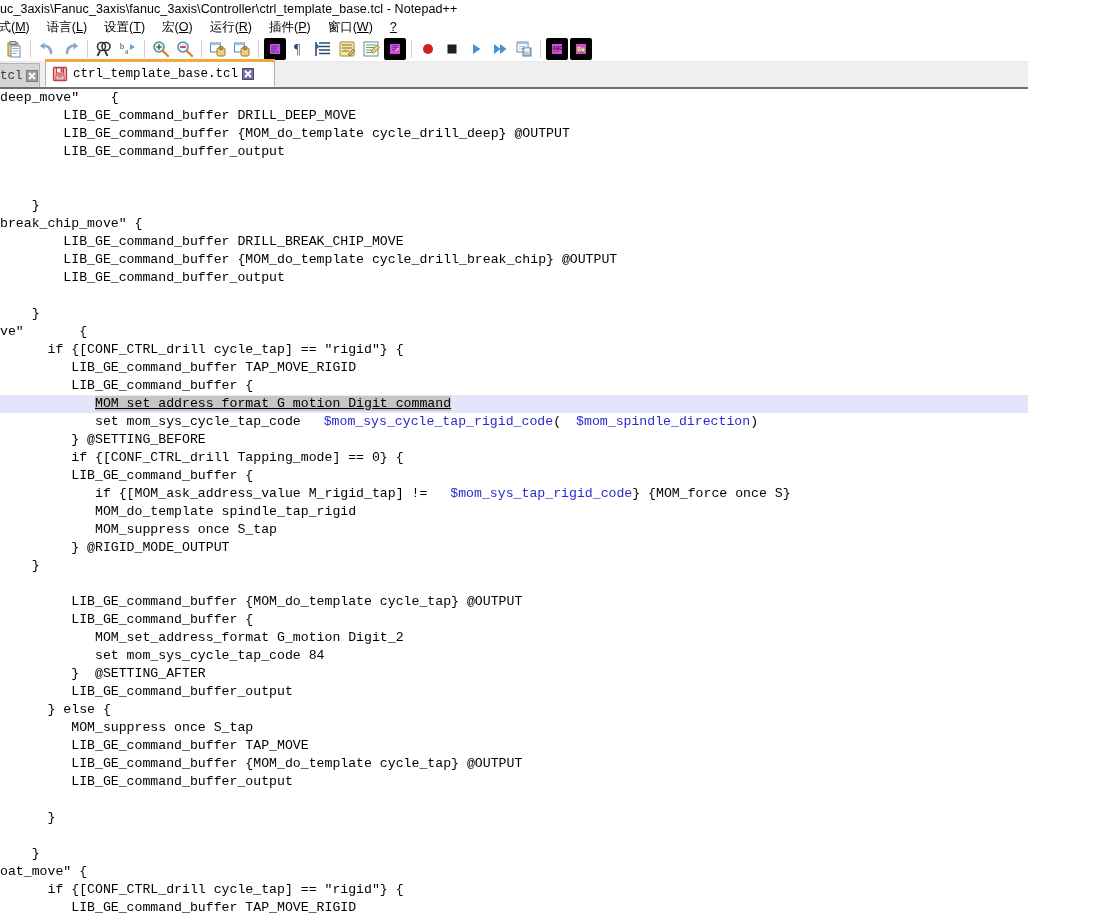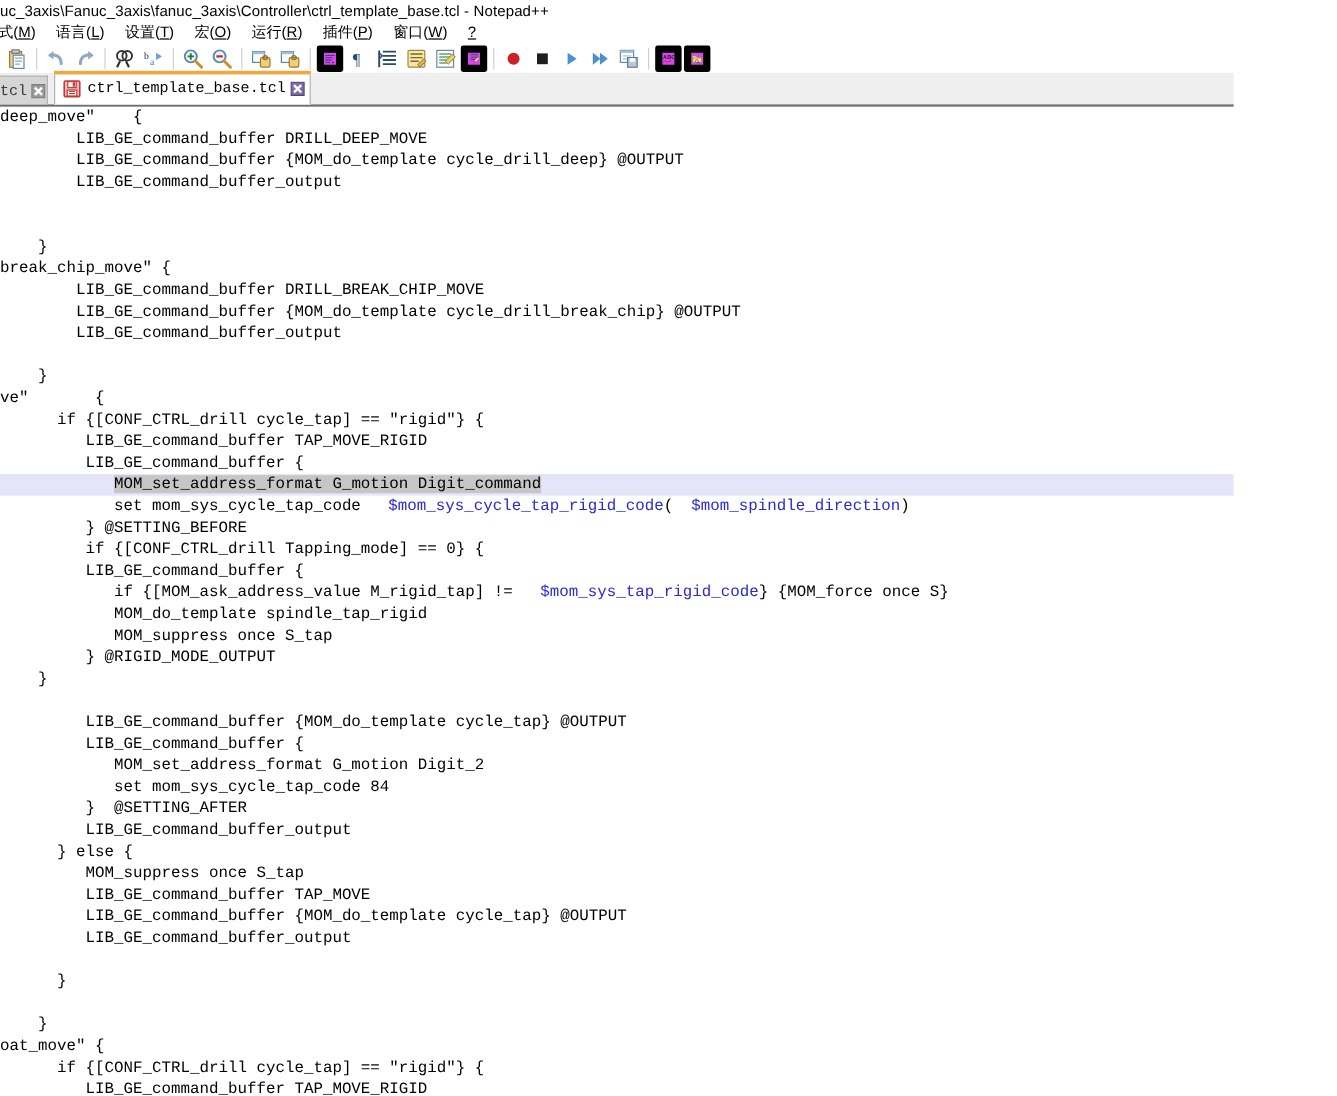--- a/index.html
+++ b/index.html
@@ -123,21 +123,21 @@
     color: #3b3b3b;
     overflow: hidden;
     margin-left: -22px;
     width: 62px;
   }
   .tab.active {
     background: #ffffff;
     border: 1px solid #b0b0b0;
     border-bottom: 1px solid #ffffff;
     border-top: none;
-    padding: 0 4px 0 6px;
+    padding: 0 20px 0 6px;
     margin-left: 5px;
     height: 25px;
   }
   .tab.active::before {
     content: "";
     position: absolute;
     left: -1px; right: -1px; top: -3px;
     height: 3px;
     background: #f1a83c;
   }
@@ -169,21 +169,21 @@
     white-space: pre;
     letter-spacing: 0px;
   }
   .ln {
     height: 18px;
     line-height: 18px;
     white-space: pre;
     position: relative;
   }
   .ln.curline { background: #e4e4fa; }
-  .sel { background: #c6c6c6; }
+  .sel { background: #c6c6c6; text-decoration: underline; }
   .var { color: #2a2ad0; margin-left: 15px; }
 </style>
 </head>
 <body>
 
 <div id="app">
 
   <div class="titlebar">
     <span>uc_3axis\Fanuc_3axis\fanuc_3axis\Controller\ctrl_template_base.tcl - Notepad++</span>
   </div>

